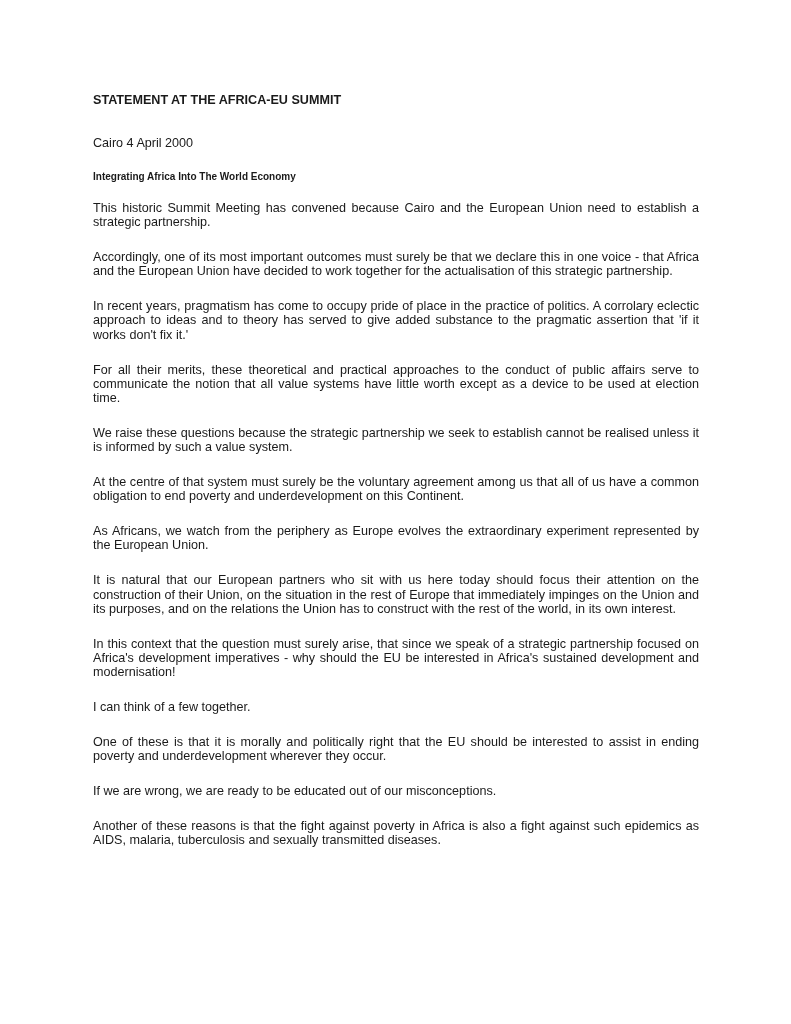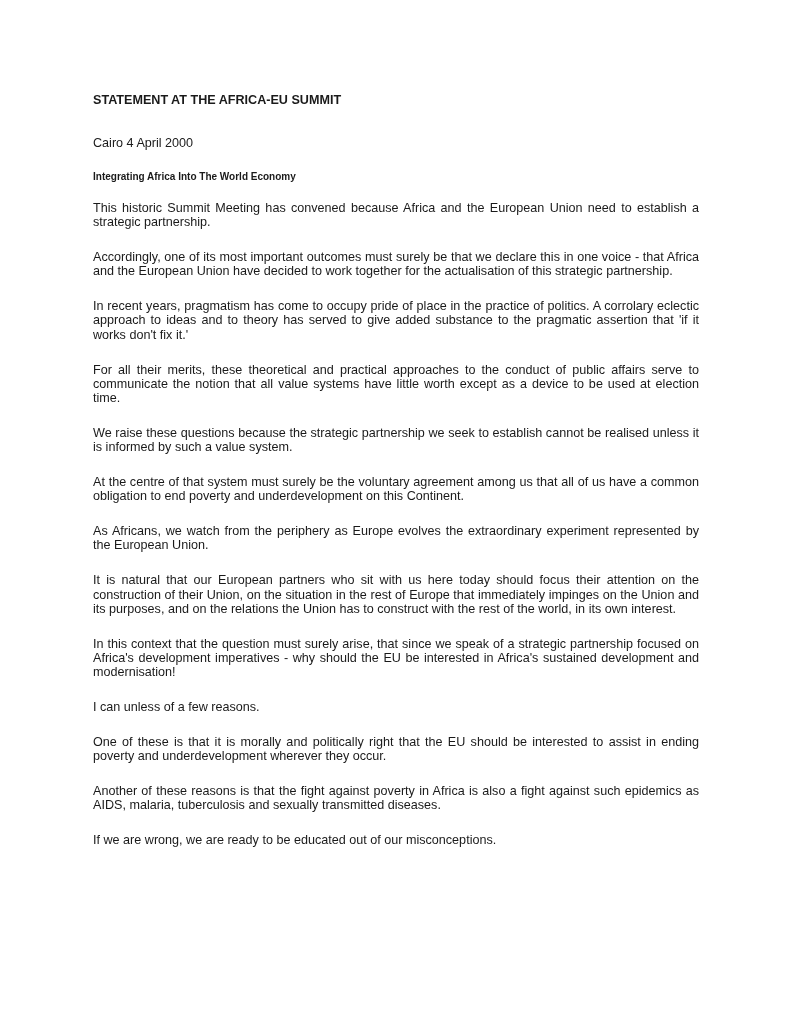--- a/index.html
+++ b/index.html
@@ -47,26 +47,26 @@
     }
   </style>
 </head>
 <body>
 
 <div class="page">
   <h1 class="title">STATEMENT AT THE AFRICA-EU SUMMIT</h1>
   <p class="dateline">Cairo 4 April 2000</p>
   <h2 class="subtitle">Integrating Africa Into The World Economy</h2>
 
-  <p class="para">This historic Summit Meeting has convened because Africa and the European Union need to establish a strategic partnership.</p>
+  <p class="para">This historic Summit Meeting has convened because Cairo and the European Union need to establish a strategic partnership.</p>
   <p class="para">Accordingly, one of its most important outcomes must surely be that we declare this in one voice - that Africa and the European Union have decided to work together for the actualisation of this strategic partnership.</p>
   <p class="para">In recent years, pragmatism has come to occupy pride of place in the practice of politics. A corrolary eclectic approach to ideas and to theory has served to give added substance to the pragmatic assertion that 'if it works don't fix it.'</p>
   <p class="para">For all their merits, these theoretical and practical approaches to the conduct of public affairs serve to communicate the notion that all value systems have little worth except as a device to be used at election time.</p>
   <p class="para">We raise these questions because the strategic partnership we seek to establish cannot be realised unless it is informed by such a value system.</p>
   <p class="para">At the centre of that system must surely be the voluntary agreement among us that all of us have a common obligation to end poverty and underdevelopment on this Continent.</p>
   <p class="para">As Africans, we watch from the periphery as Europe evolves the extraordinary experiment represented by the European Union.</p>
   <p class="para">It is natural that our European partners who sit with us here today should focus their attention on the construction of their Union, on the situation in the rest of Europe that immediately impinges on the Union and its purposes, and on the relations the Union has to construct with the rest of the world, in its own interest.</p>
   <p class="para">In this context that the question must surely arise, that since we speak of a strategic partnership focused on Africa's development imperatives - why should the EU be interested in Africa's sustained development and modernisation!</p>
-  <p class="para">I can unless of a few reasons.</p>
+  <p class="para">I can think of a few together.</p>
   <p class="para">One of these is that it is morally and politically right that the EU should be interested to assist in ending poverty and underdevelopment wherever they occur.</p>
+  <p class="para">If we are wrong, we are ready to be educated out of our misconceptions.</p>
   <p class="para">Another of these reasons is that the fight against poverty in Africa is also a fight against such epidemics as AIDS, malaria, tuberculosis and sexually transmitted diseases.</p>
-  <p class="para">If we are wrong, we are ready to be educated out of our misconceptions.</p>
 </div>
 
 </body></html>

